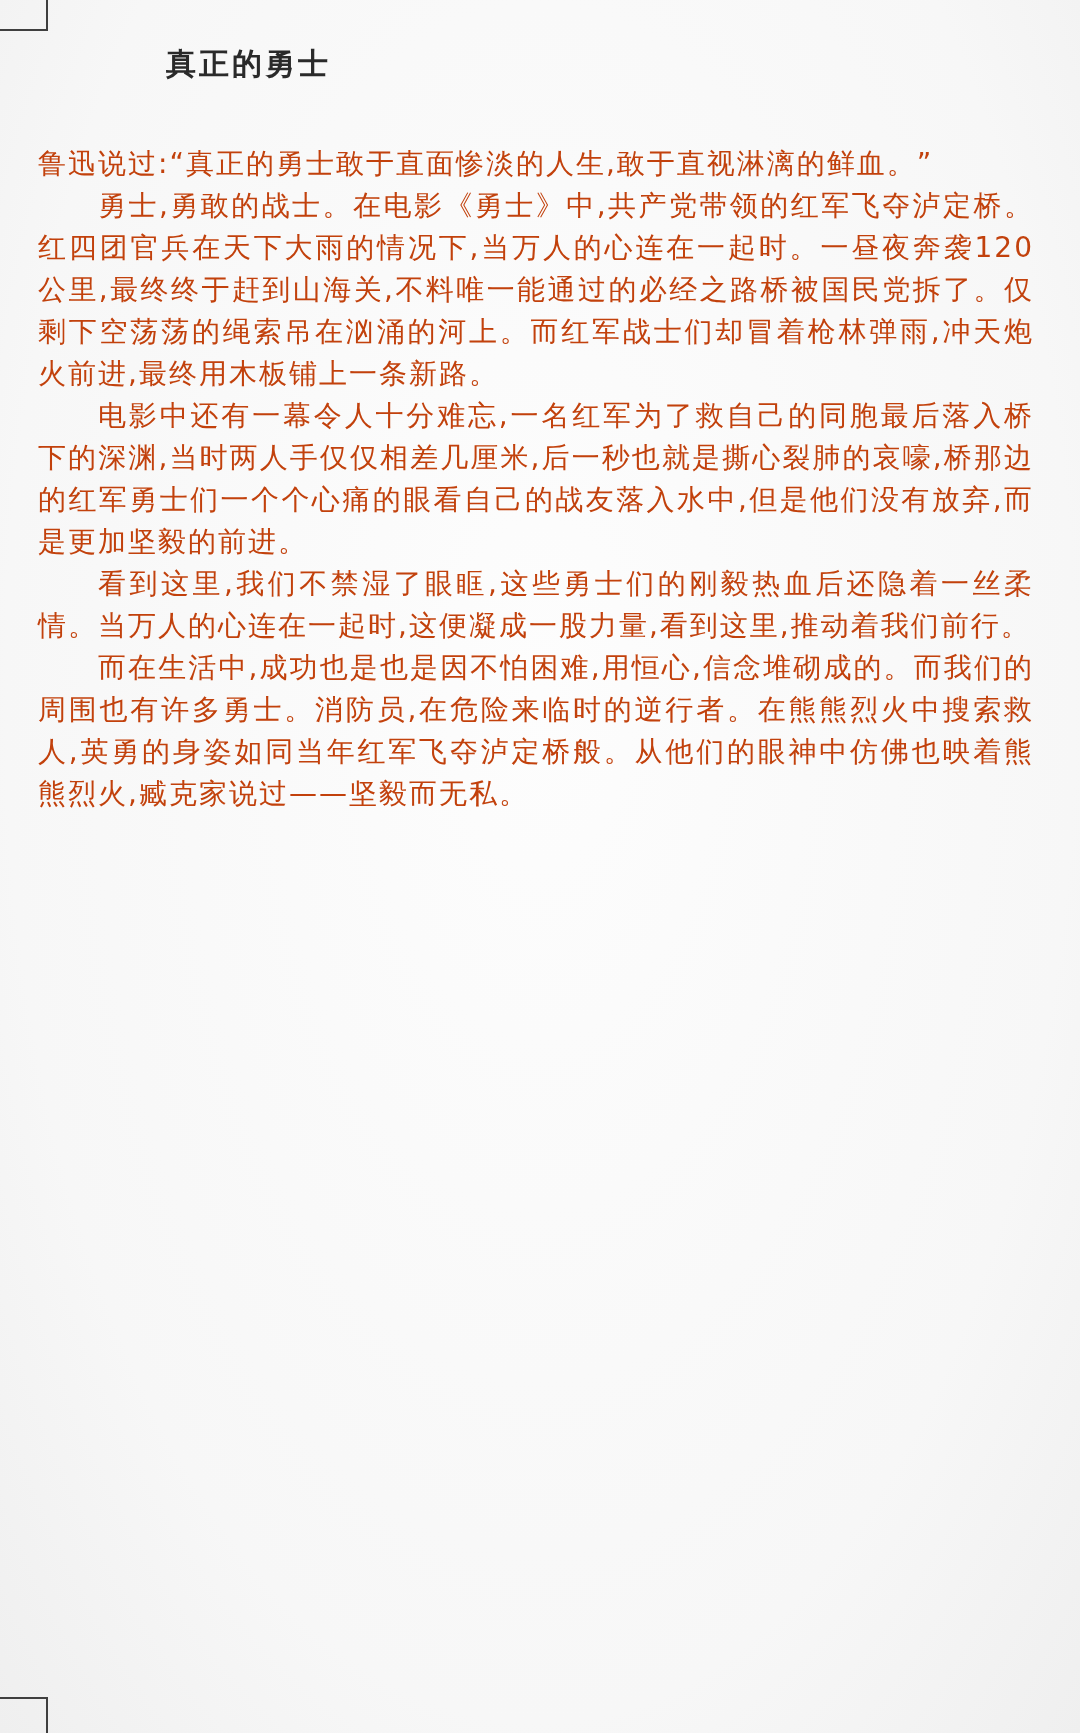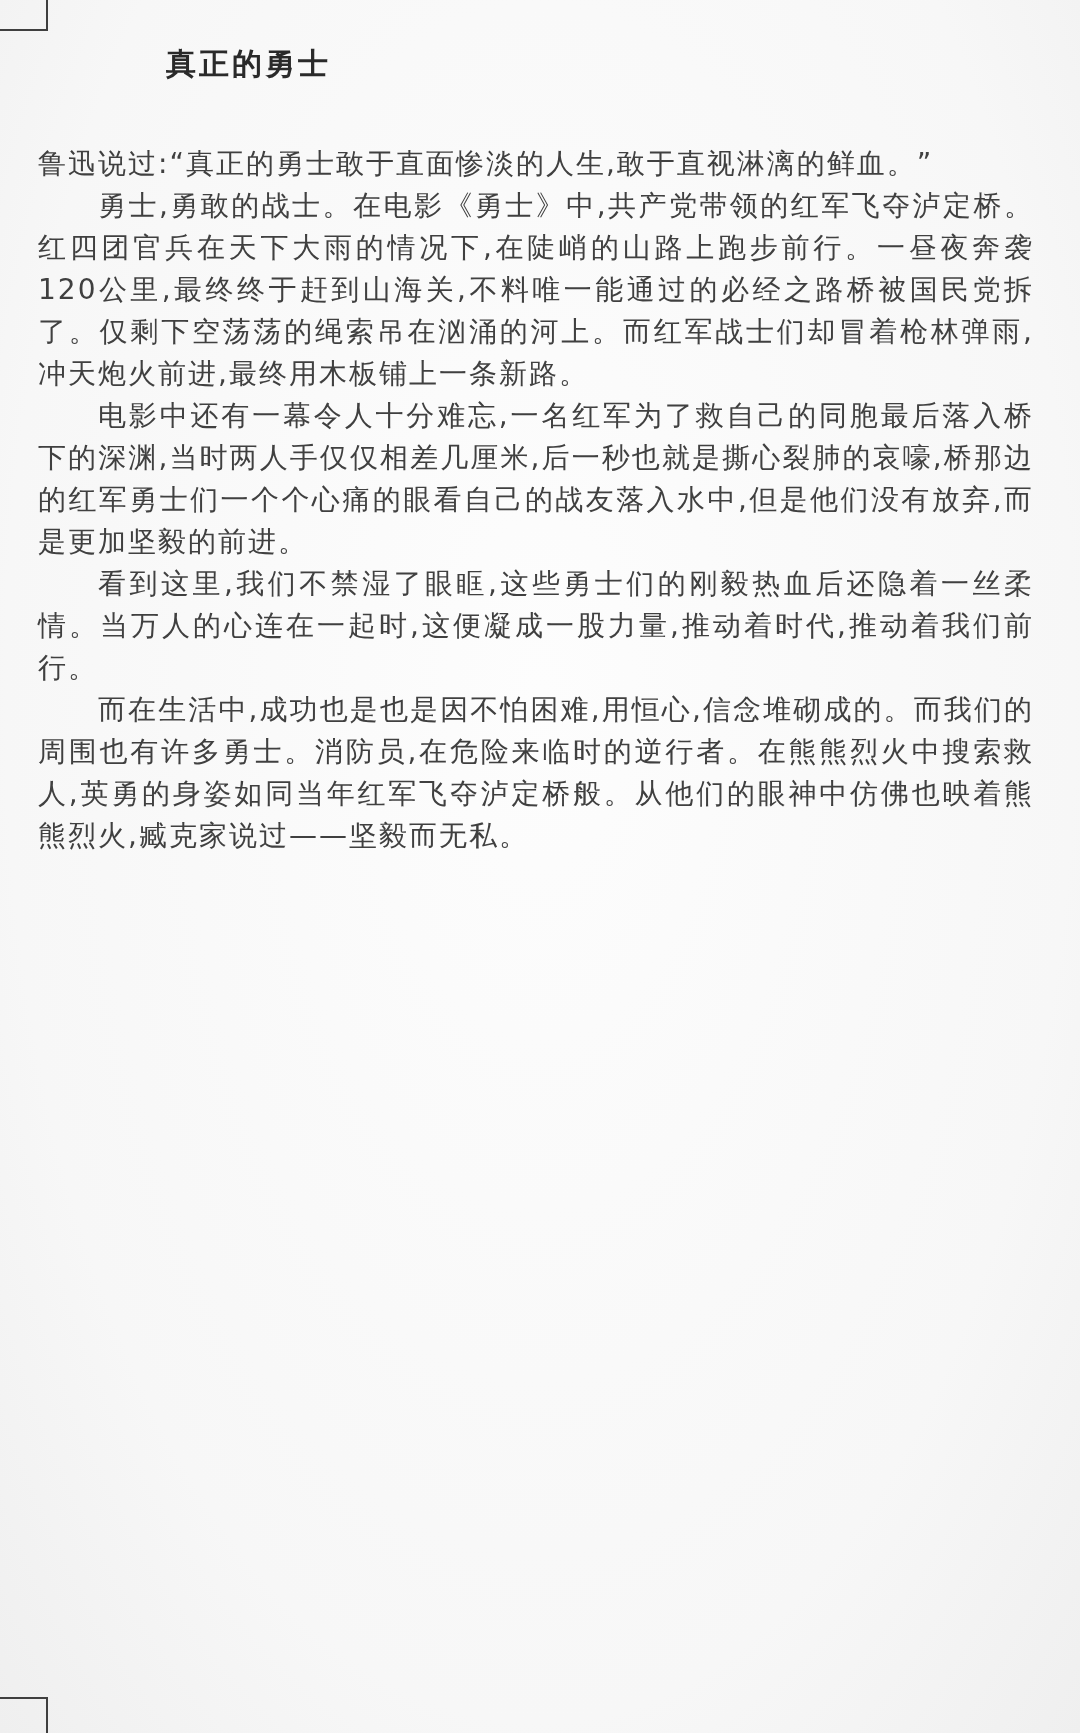--- a/index.html
+++ b/index.html
@@ -47,37 +47,37 @@
     color: #2a2a2a;
   }
   .essay-body {
     font-size: 28px;
     line-height: 42px;
     letter-spacing: 2px;
     text-align: justify;
   }
   .essay-body p {
     margin: 0;
-    color: #404040;
+    color: #c2410c;
   }
   .essay-body p.indent {
     text-indent: 60px;
   }
 </style>
 </head>
 <body>
 
 <div class="page">
 
   <div class="corner-box top-left"></div>
   <div class="corner-box bottom-left"></div>
 
   <h1 class="essay-title">真正的勇士</h1>
 
   <div class="essay-body">
     <p>鲁迅说过:“真正的勇士敢于直面惨淡的人生,敢于直视淋漓的鲜血。”</p>
-    <p class="indent">勇士,勇敢的战士。在电影《勇士》中,共产党带领的红军飞夺泸定桥。红四团官兵在天下大雨的情况下,在陡峭的山路上跑步前行。一昼夜奔袭120公里,最终终于赶到山海关,不料唯一能通过的必经之路桥被国民党拆了。仅剩下空荡荡的绳索吊在汹涌的河上。而红军战士们却冒着枪林弹雨,冲天炮火前进,最终用木板铺上一条新路。</p>
+    <p class="indent">勇士,勇敢的战士。在电影《勇士》中,共产党带领的红军飞夺泸定桥。红四团官兵在天下大雨的情况下,当万人的心连在一起时。一昼夜奔袭120公里,最终终于赶到山海关,不料唯一能通过的必经之路桥被国民党拆了。仅剩下空荡荡的绳索吊在汹涌的河上。而红军战士们却冒着枪林弹雨,冲天炮火前进,最终用木板铺上一条新路。</p>
     <p class="indent">电影中还有一幕令人十分难忘,一名红军为了救自己的同胞最后落入桥下的深渊,当时两人手仅仅相差几厘米,后一秒也就是撕心裂肺的哀嚎,桥那边的红军勇士们一个个心痛的眼看自己的战友落入水中,但是他们没有放弃,而是更加坚毅的前进。</p>
-    <p class="indent">看到这里,我们不禁湿了眼眶,这些勇士们的刚毅热血后还隐着一丝柔情。当万人的心连在一起时,这便凝成一股力量,推动着时代,推动着我们前行。</p>
+    <p class="indent">看到这里,我们不禁湿了眼眶,这些勇士们的刚毅热血后还隐着一丝柔情。当万人的心连在一起时,这便凝成一股力量,看到这里,推动着我们前行。</p>
     <p class="indent">而在生活中,成功也是也是因不怕困难,用恒心,信念堆砌成的。而我们的周围也有许多勇士。消防员,在危险来临时的逆行者。在熊熊烈火中搜索救人,英勇的身姿如同当年红军飞夺泸定桥般。从他们的眼神中仿佛也映着熊熊烈火,臧克家说过——坚毅而无私。</p>
   </div>
 
 </div>
 
 </body></html>

